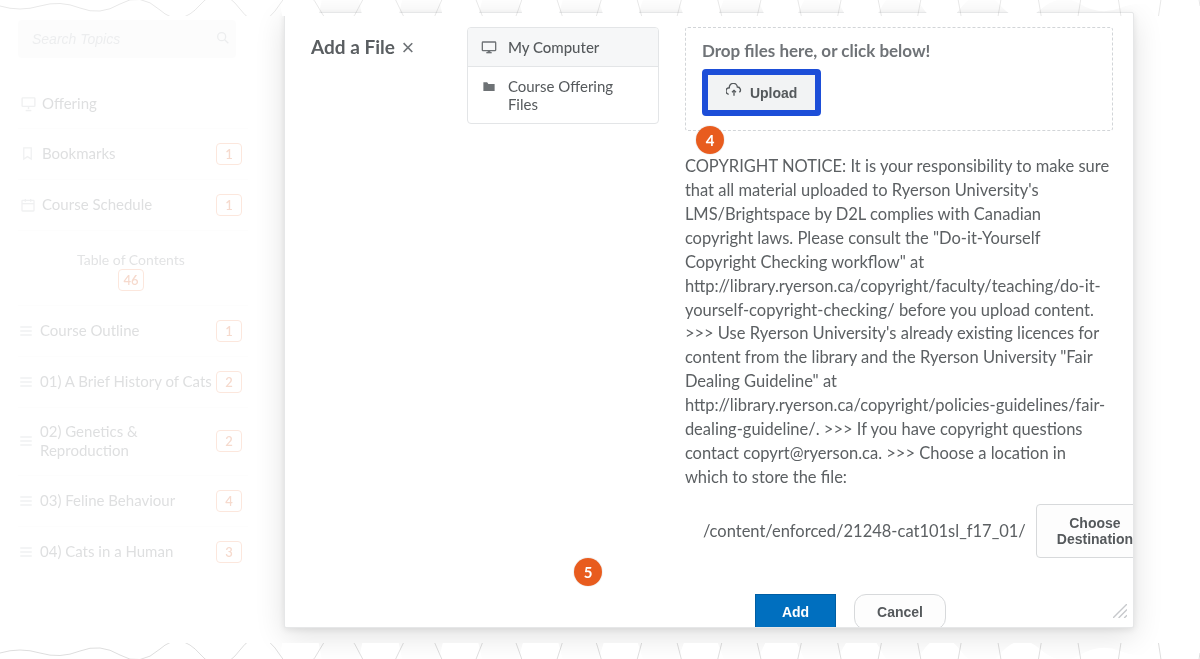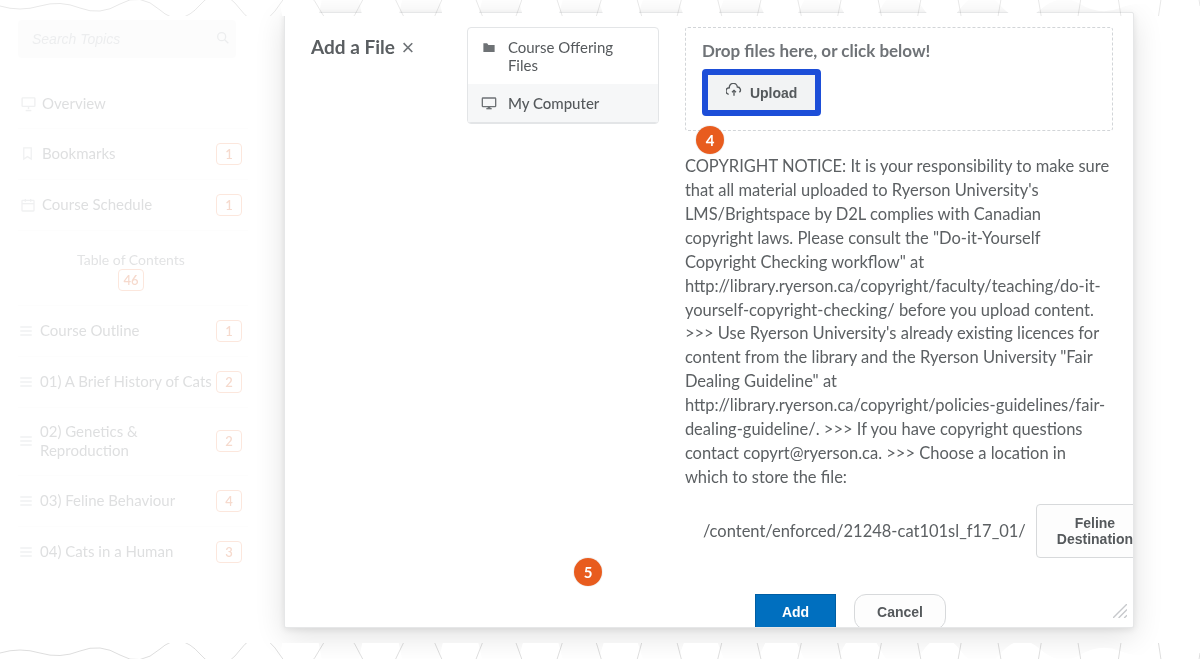--- a/index.html
+++ b/index.html
@@ -240,21 +240,21 @@
 
   <div class="nav-list">
     <div class="nav-item">
       <span class="nicon">
         <svg width="17" height="17" viewBox="0 0 24 24" fill="none" stroke="currentColor" stroke-width="2">
             <rect x="3" y="4" width="18" height="12" rx="1"></rect>
             <line x1="12" y1="16" x2="12" y2="20"></line>
             <line x1="8" y1="22" x2="16" y2="22"></line>
           </svg>
       </span>
-      <span class="lbl">Overview</span>
+      <span class="lbl">Offering</span>
     </div>
 
     <div class="nav-item">
       <span class="nicon">
         <svg width="15" height="17" viewBox="0 0 24 24" fill="none" stroke="currentColor" stroke-width="2">
             <path d="M6 3h12v18l-6-4-6 4z"></path>
           </svg>
       </span>
       <span class="lbl">Bookmarks</span>
       <span class="badge">1</span>
@@ -332,37 +332,37 @@
   <div class="modal-header">
     <h2 class="modal-title">Add a File</h2>
     <button class="modal-close">
       <span>×</span>
     </button>
   </div>
 
   <div class="modal-body">
 
     <div class="source-panel">
-      <div class="source-item">
-        <span class="sic">
-          <svg width="18" height="15" viewBox="0 0 24 24" fill="currentColor">
-              <path d="M3 5h6l2 3h10v11H3z"></path>
-            </svg>
-        </span>
-        <span>Course Offering Files</span>
-      </div>
       <div class="source-item active">
         <span class="sic">
           <svg width="18" height="16" viewBox="0 0 24 24" fill="currentColor">
               <rect x="2" y="3" width="20" height="13" rx="1" fill="none" stroke="currentColor" stroke-width="2"></rect>
               <rect x="8" y="18" width="8" height="2"></rect>
               <rect x="10" y="16" width="4" height="2"></rect>
             </svg>
         </span>
         <span>My Computer</span>
+      </div>
+      <div class="source-item">
+        <span class="sic">
+          <svg width="18" height="15" viewBox="0 0 24 24" fill="currentColor">
+              <path d="M3 5h6l2 3h10v11H3z"></path>
+            </svg>
+        </span>
+        <span>Course Offering Files</span>
       </div>
     </div>
 
     <div class="content-col">
       <div class="dropzone">
         <p class="dz-label">Drop files here, or click below!</p>
         <button class="upload-btn">
           <span>
             <svg viewBox="0 0 24 24" fill="none" stroke="currentColor" stroke-width="2">
                 <path d="M4 17a5 5 0 0 1 1-9.9A6 6 0 0 1 17 6a4.5 4.5 0 0 1 3 8"></path>
@@ -371,21 +371,21 @@
               </svg>
           </span>
           <span>Upload</span>
         </button>
       </div>
 
       <div class="notice">COPYRIGHT NOTICE: It is your responsibility to make sure that all material uploaded to Ryerson University's LMS/Brightspace by D2L complies with Canadian copyright laws. Please consult the "Do-it-Yourself Copyright Checking workflow" at http://library.ryerson.ca/copyright/faculty/teaching/do-it-yourself-copyright-checking/ before you upload content. &gt;&gt;&gt; Use Ryerson University's already existing licences for content from the library and the Ryerson University "Fair Dealing Guideline" at http://library.ryerson.ca/copyright/policies-guidelines/fair-dealing-guideline/. &gt;&gt;&gt; If you have copyright questions contact copyrt@ryerson.ca. &gt;&gt;&gt; Choose a location in which to store the file:</div>
 
       <div class="path-row">
         <span class="path-text">/content/enforced/21248-cat101sl_f17_01/</span>
-        <button class="choose-dest">Feline Destination</button>
+        <button class="choose-dest">Choose Destination</button>
       </div>
 
       <div class="modal-actions">
         <button class="btn-primary">Add</button>
         <button class="btn-secondary">Cancel</button>
       </div>
     </div>
   </div>
 
   <div class="resize-grip">

